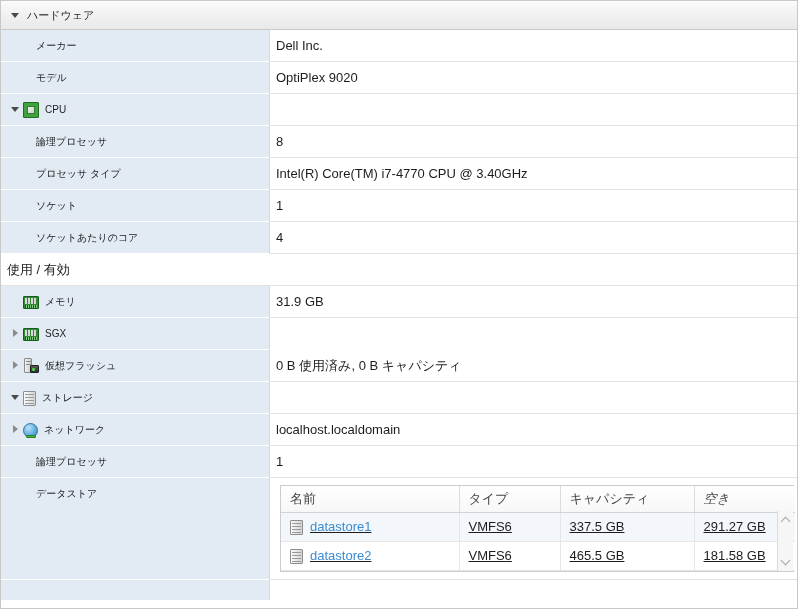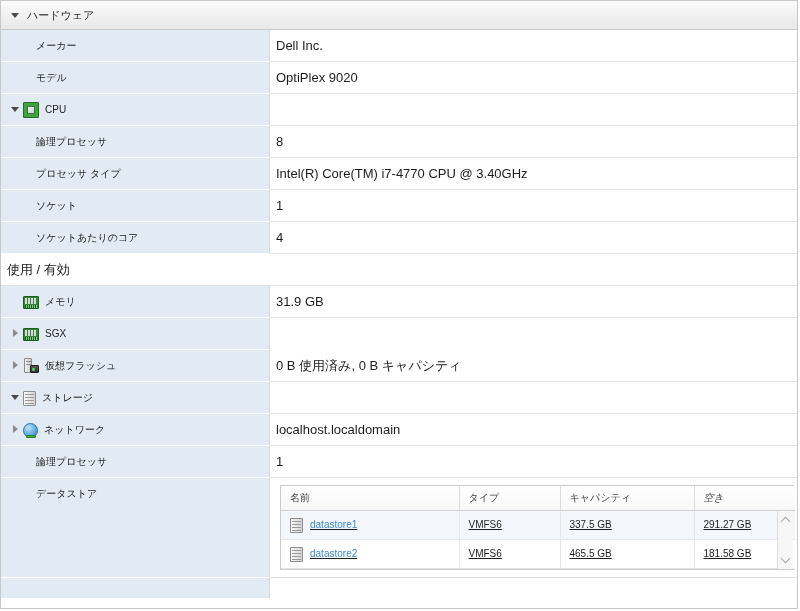--- a/index.html
+++ b/index.html
@@ -164,21 +164,21 @@
   .ds-wrap{
     margin-top:7px;margin-bottom:7px;
     width:514px;
     border:1px solid #cccccc;
     background:#fff;
     box-sizing:border-box;
     position:relative;
   }
   table.ds{
     border-collapse:collapse;width:100%;table-layout:fixed;
-    font-size:10px;
+    font-size:13px;
   }
   table.ds th{
     text-align:left;font-weight:normal;color:#444;
     background:linear-gradient(to bottom,#ffffff,#f7f7f7);
     border-bottom:1px solid #d3d3d3;
     border-right:1px solid #dcdcdc;
     padding:5px 0 5px 9px;
     height:24px;box-sizing:border-box;
     white-space:nowrap;
   }

